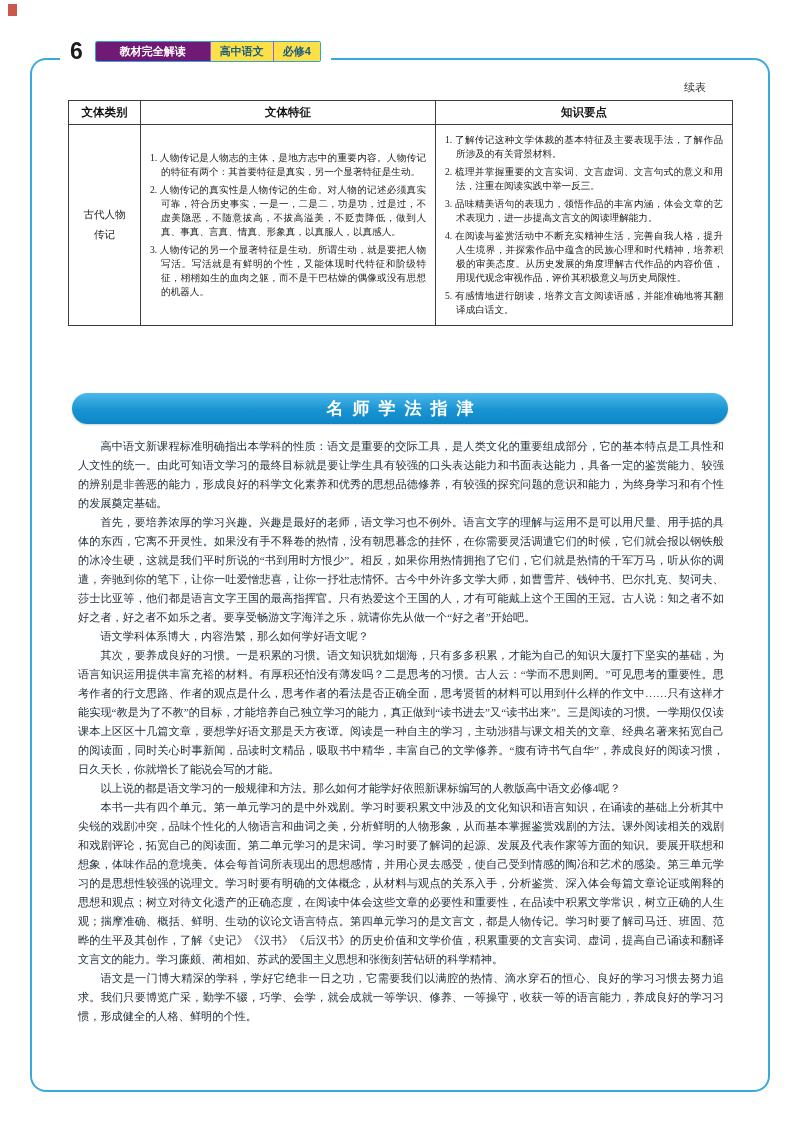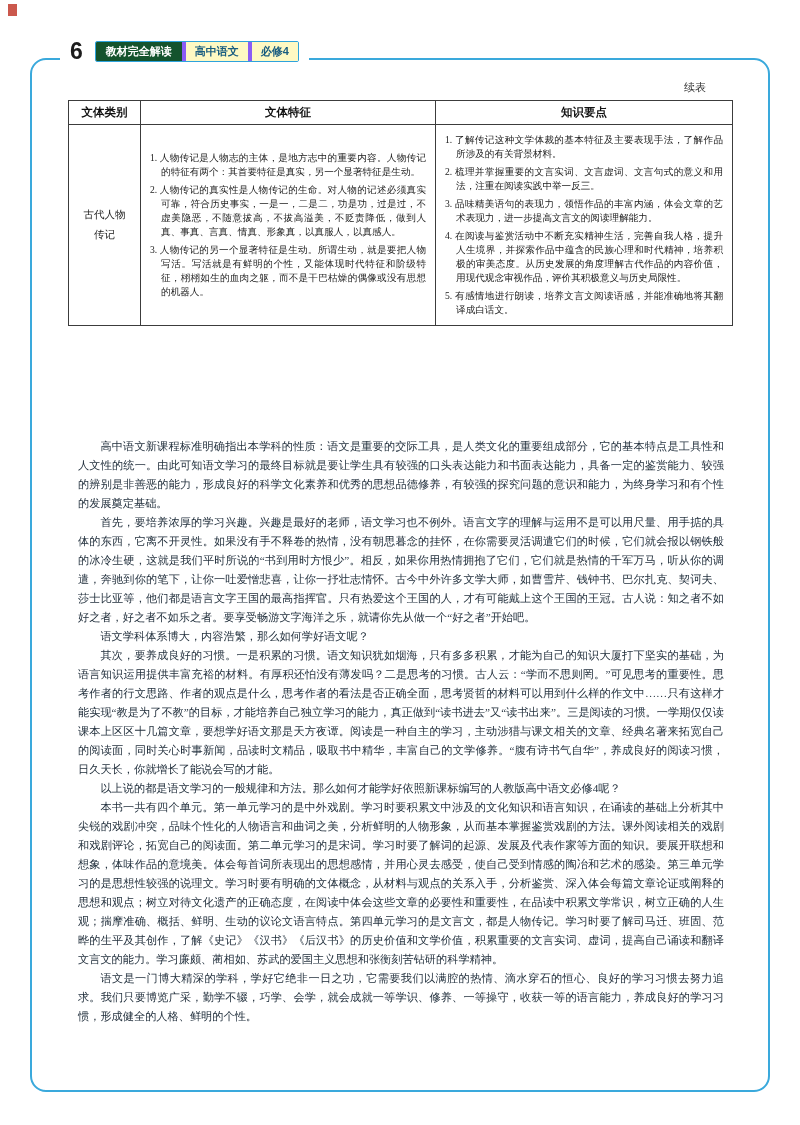--- a/index.html
+++ b/index.html
@@ -22,22 +22,22 @@
     position:absolute; left:60px; top:40px; z-index:2;
     display:flex; align-items:center; gap:12px;
     background:#fff; padding:0 10px 2px 10px;
     font-family:"Liberation Sans","DejaVu Sans",sans-serif;
   }
   .page-num { font-size:23px; font-weight:bold; color:#1c1c1c; line-height:1; }
   .badge {
     display:inline-flex; align-items:stretch; border:1px solid #2ea3dc;
     border-radius:2px; overflow:hidden; font-size:11px; font-weight:bold; line-height:1;
   }
-  .badge-blue { background:#14532d; color:#fff; padding:4px 10px; }
-  .badge-white { background:#fef9c3; color:#195d80; padding:4px 9px; border-left:4px solid #8b5cf6;text-align:center; }
+  .badge-blue { background:#701a75; color:#fff; padding:4px 24px; }
+  .badge-white { background:#fde047; color:#195d80; padding:4px 9px; border-left:1px solid #8b5cf6;text-align:center; }
   .continued {
     position:absolute; right:94px; top:80px; font-size:11px; color:#333; z-index:2;
   }
   .genre-table {
     position:absolute; left:68px; top:100px; width:665px; z-index:2;
     border-collapse:collapse; table-layout:fixed; background:#fff;
   }
   .genre-table th, .genre-table td { border:1px solid #3c3c3c; }
   .genre-table th {
     font-size:11.5px; font-weight:bold; text-align:center; padding:4px 10px; color:#111;
@@ -118,20 +118,23 @@
           <p class="cell-item">1. 了解传记这种文学体裁的基本特征及主要表现手法，了解作品所涉及的有关背景材料。</p>
           <p class="cell-item">2. 梳理并掌握重要的文言实词、文言虚词、文言句式的意义和用法，注重在阅读实践中举一反三。</p>
           <p class="cell-item">3. 品味精美语句的表现力，领悟作品的丰富内涵，体会文章的艺术表现力，进一步提高文言文的阅读理解能力。</p>
           <p class="cell-item">4. 在阅读与鉴赏活动中不断充实精神生活，完善自我人格，提升人生境界，并探索作品中蕴含的民族心理和时代精神，培养积极的审美态度。从历史发展的角度理解古代作品的内容价值，用现代观念审视作品，评价其积极意义与历史局限性。</p>
           <p class="cell-item">5. 有感情地进行朗读，培养文言文阅读语感，并能准确地将其翻译成白话文。</p>
         </td>
       </tr>
     </tbody>
   </table>
 
+  <div class="banner">
+    <span>名师学法指津</span>
+  </div>
 
   <main class="article">
     <p class="para">高中语文新课程标准明确指出本学科的性质：语文是重要的交际工具，是人类文化的重要组成部分，它的基本特点是工具性和人文性的统一。由此可知语文学习的最终目标就是要让学生具有较强的口头表达能力和书面表达能力，具备一定的鉴赏能力、较强的辨别是非善恶的能力，形成良好的科学文化素养和优秀的思想品德修养，有较强的探究问题的意识和能力，为终身学习和有个性的发展奠定基础。</p>
     <p class="para">首先，要培养浓厚的学习兴趣。兴趣是最好的老师，语文学习也不例外。语言文字的理解与运用不是可以用尺量、用手掂的具体的东西，它离不开灵性。如果没有手不释卷的热情，没有朝思暮念的挂怀，在你需要灵活调遣它们的时候，它们就会报以钢铁般的冰冷生硬，这就是我们平时所说的“书到用时方恨少”。相反，如果你用热情拥抱了它们，它们就是热情的千军万马，听从你的调遣，奔驰到你的笔下，让你一吐爱憎悲喜，让你一抒壮志情怀。古今中外许多文学大师，如曹雪芹、钱钟书、巴尔扎克、契诃夫、莎士比亚等，他们都是语言文字王国的最高指挥官。只有热爱这个王国的人，才有可能戴上这个王国的王冠。古人说：知之者不如好之者，好之者不如乐之者。要享受畅游文字海洋之乐，就请你先从做一个“好之者”开始吧。</p>
     <p class="para">语文学科体系博大，内容浩繁，那么如何学好语文呢？</p>
     <p class="para">其次，要养成良好的习惯。一是积累的习惯。语文知识犹如烟海，只有多多积累，才能为自己的知识大厦打下坚实的基础，为语言知识运用提供丰富充裕的材料。有厚积还怕没有薄发吗？二是思考的习惯。古人云：“学而不思则罔。”可见思考的重要性。思考作者的行文思路、作者的观点是什么，思考作者的看法是否正确全面，思考贤哲的材料可以用到什么样的作文中……只有这样才能实现“教是为了不教”的目标，才能培养自己独立学习的能力，真正做到“读书进去”又“读书出来”。三是阅读的习惯。一学期仅仅读课本上区区十几篇文章，要想学好语文那是天方夜谭。阅读是一种自主的学习，主动涉猎与课文相关的文章、经典名著来拓宽自己的阅读面，同时关心时事新闻，品读时文精品，吸取书中精华，丰富自己的文学修养。“腹有诗书气自华”，养成良好的阅读习惯，日久天长，你就增长了能说会写的才能。</p>
     <p class="para">以上说的都是语文学习的一般规律和方法。那么如何才能学好依照新课标编写的人教版高中语文必修4呢？</p>
     <p class="para">本书一共有四个单元。第一单元学习的是中外戏剧。学习时要积累文中涉及的文化知识和语言知识，在诵读的基础上分析其中尖锐的戏剧冲突，品味个性化的人物语言和曲词之美，分析鲜明的人物形象，从而基本掌握鉴赏戏剧的方法。课外阅读相关的戏剧和戏剧评论，拓宽自己的阅读面。第二单元学习的是宋词。学习时要了解词的起源、发展及代表作家等方面的知识。要展开联想和想象，体味作品的意境美。体会每首词所表现出的思想感情，并用心灵去感受，使自己受到情感的陶冶和艺术的感染。第三单元学习的是思想性较强的说理文。学习时要有明确的文体概念，从材料与观点的关系入手，分析鉴赏、深入体会每篇文章论证或阐释的思想和观点；树立对待文化遗产的正确态度，在阅读中体会这些文章的必要性和重要性，在品读中积累文学常识，树立正确的人生观；揣摩准确、概括、鲜明、生动的议论文语言特点。第四单元学习的是文言文，都是人物传记。学习时要了解司马迁、班固、范晔的生平及其创作，了解《史记》《汉书》《后汉书》的历史价值和文学价值，积累重要的文言实词、虚词，提高自己诵读和翻译文言文的能力。学习廉颇、蔺相如、苏武的爱国主义思想和张衡刻苦钻研的科学精神。</p>
     <p class="para">语文是一门博大精深的学科，学好它绝非一日之功，它需要我们以满腔的热情、滴水穿石的恒心、良好的学习习惯去努力追求。我们只要博览广采，勤学不辍，巧学、会学，就会成就一等学识、修养、一等操守，收获一等的语言能力，养成良好的学习习惯，形成健全的人格、鲜明的个性。</p>
   </main>

